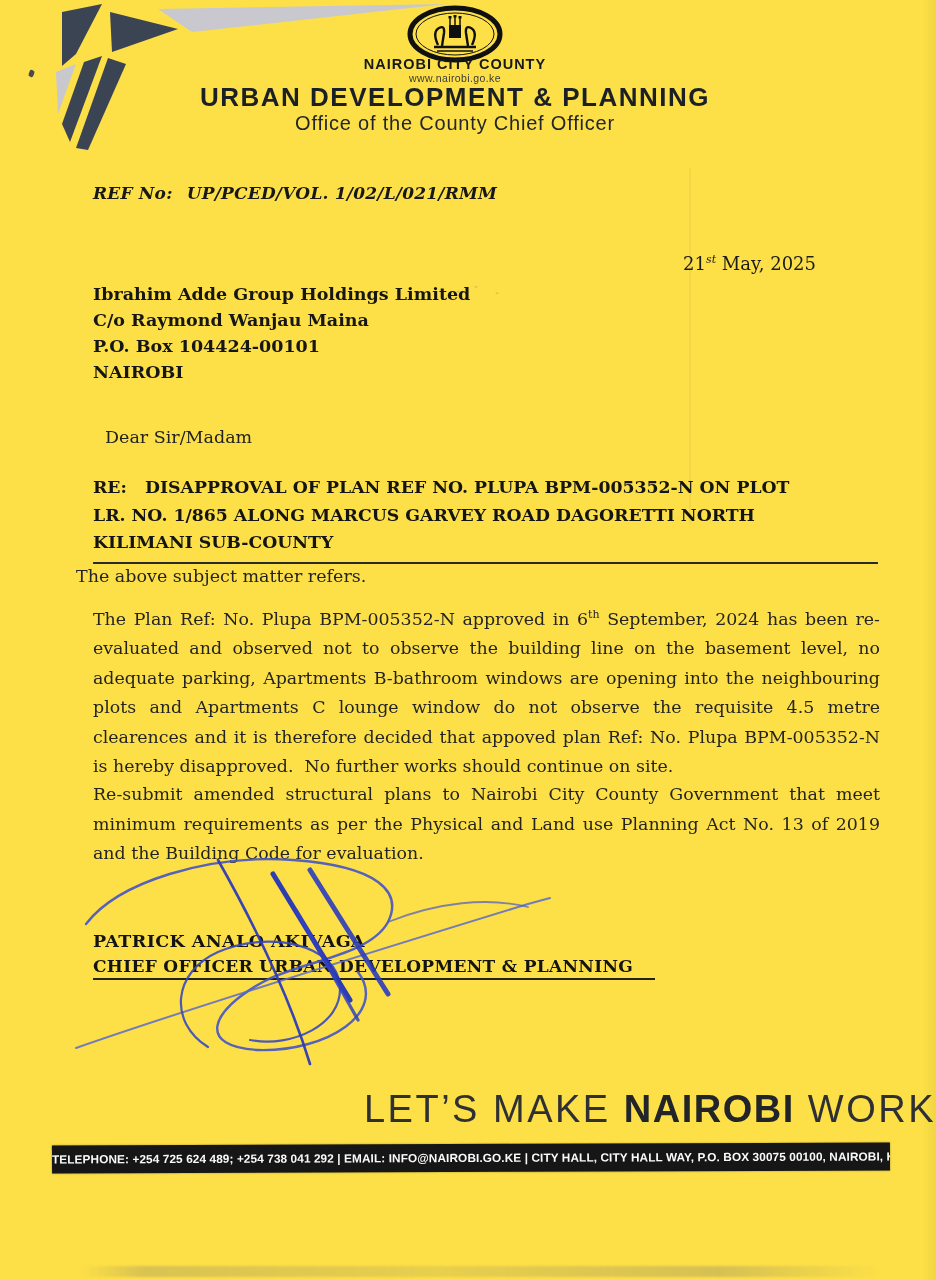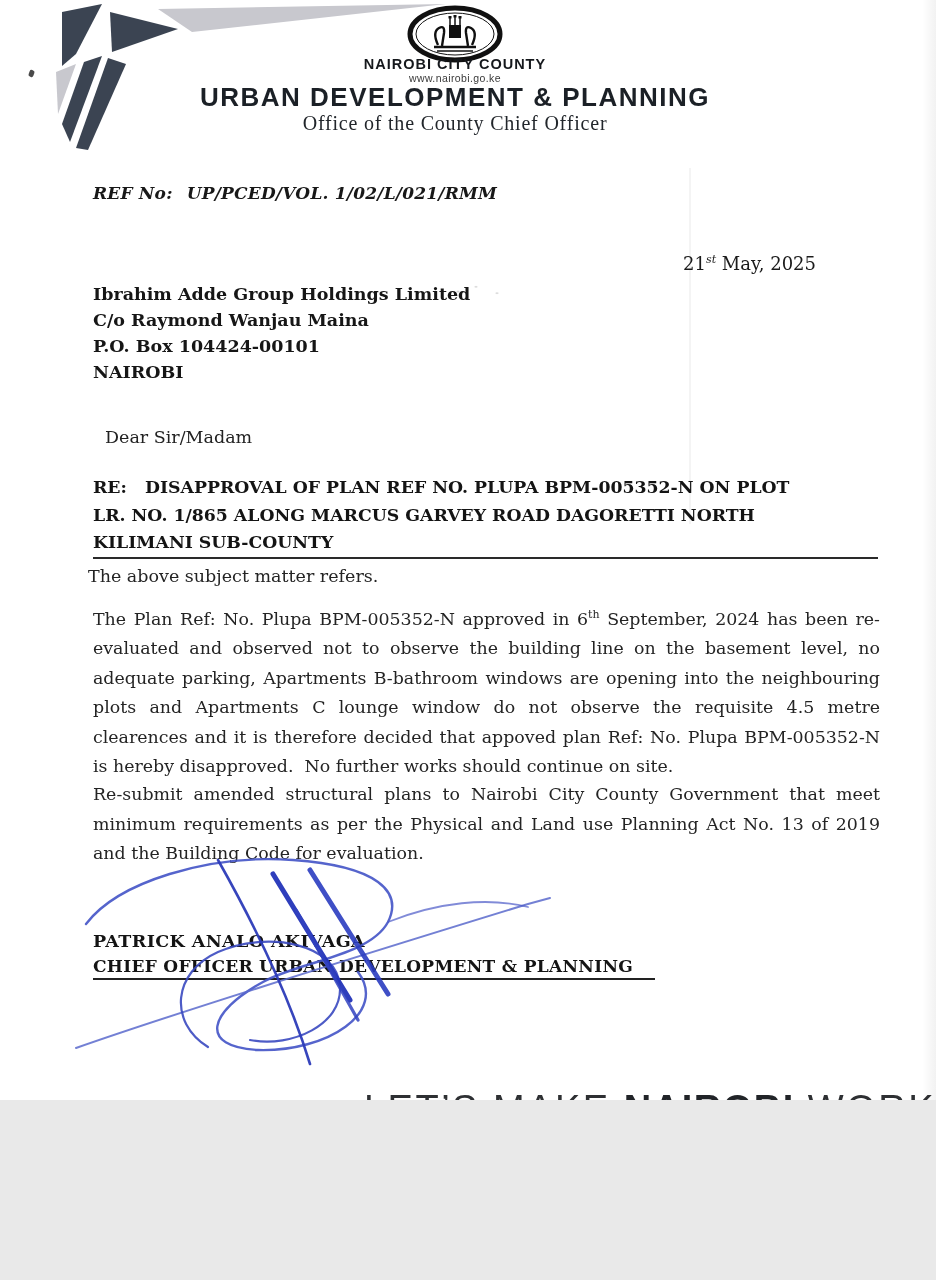--- a/index.html
+++ b/index.html
@@ -1,20 +1,20 @@
 <!DOCTYPE html>
 <html><head>
 <meta charset="utf-8">
 <style>
   html,body{margin:0;padding:0;background:#e9e9e9;}
   .page{
     position:relative;
-    width:936px;height:1100px;
+    width:936px;height:1280px;
     margin:0 auto;
-    background:#ffffff;
+    background:#fde047;
     overflow:hidden;
     font-family:"DejaVu Serif", serif;
     color:#1e1e1e;
   }
   
   .corner-logo{position:absolute;left:40px;top:2px;}
   .emblem{position:absolute;left:405px;top:4px;}
   .county-name{
     position:absolute;left:0;top:56px;width:910px;text-align:center;
     font-family:"Liberation Sans", sans-serif;font-weight:bold;
@@ -25,21 +25,21 @@
     font-family:"Liberation Sans", sans-serif;font-size:10.5px;
     letter-spacing:.4px;color:#3a3a3a;
   }
   .dept{
     position:absolute;left:0;top:82px;width:910px;text-align:center;
     font-family:"Liberation Sans", sans-serif;font-weight:bold;
     font-size:26px;letter-spacing:1.5px;color:#1b2026;
   }
   .office{
     position:absolute;left:0;top:112px;width:910px;text-align:center;
-    font-family:Liberation Serif, serif;font-size:20px;
+    font-family:Liberation Sans, sans-serif;font-size:20px;
     letter-spacing:.8px;color:#22262b;
   }
   
   .ref-line{
     position:absolute;left:93px;top:183px;
     font-weight:bold;font-size:17px;letter-spacing:.2px;color:#181818;font-style:italic;
   }
   .ref-line .ref-number{margin-left:14px;}
   .date-line{
     position:absolute;right:120px;top:253px;
@@ -50,24 +50,24 @@
     position:absolute;left:93px;top:281px;
     font-weight:bold;font-size:17.5px;line-height:26px;color:#161616;
   }
   .salutation{
     position:absolute;left:105px;top:427px;
     font-size:17.5px;color:#222;
   }
   .subject{
     position:absolute;left:93px;top:474px;width:785px;
     font-weight:bold;font-size:17.3px;line-height:27.5px;color:#141414;
-    border-bottom:2.5px solid #2a2a2a;
+    border-bottom:2.5px solid #2a2a2a;padding-bottom:5px;
   }
   .intro{
-    position:absolute;left:88px;top:566px;
+    position:absolute;left:76px;top:566px;
     font-size:17.5px;color:#242424;text-align:center;
   }
   .para{
     position:absolute;left:93px;width:787px;margin:0;
     font-size:17.4px;line-height:29.5px;color:#242424;
     text-align:justify;
   }
   .para sup{font-size:11px;}
   .para1{top:600px;}
   .para2{top:780px;}

